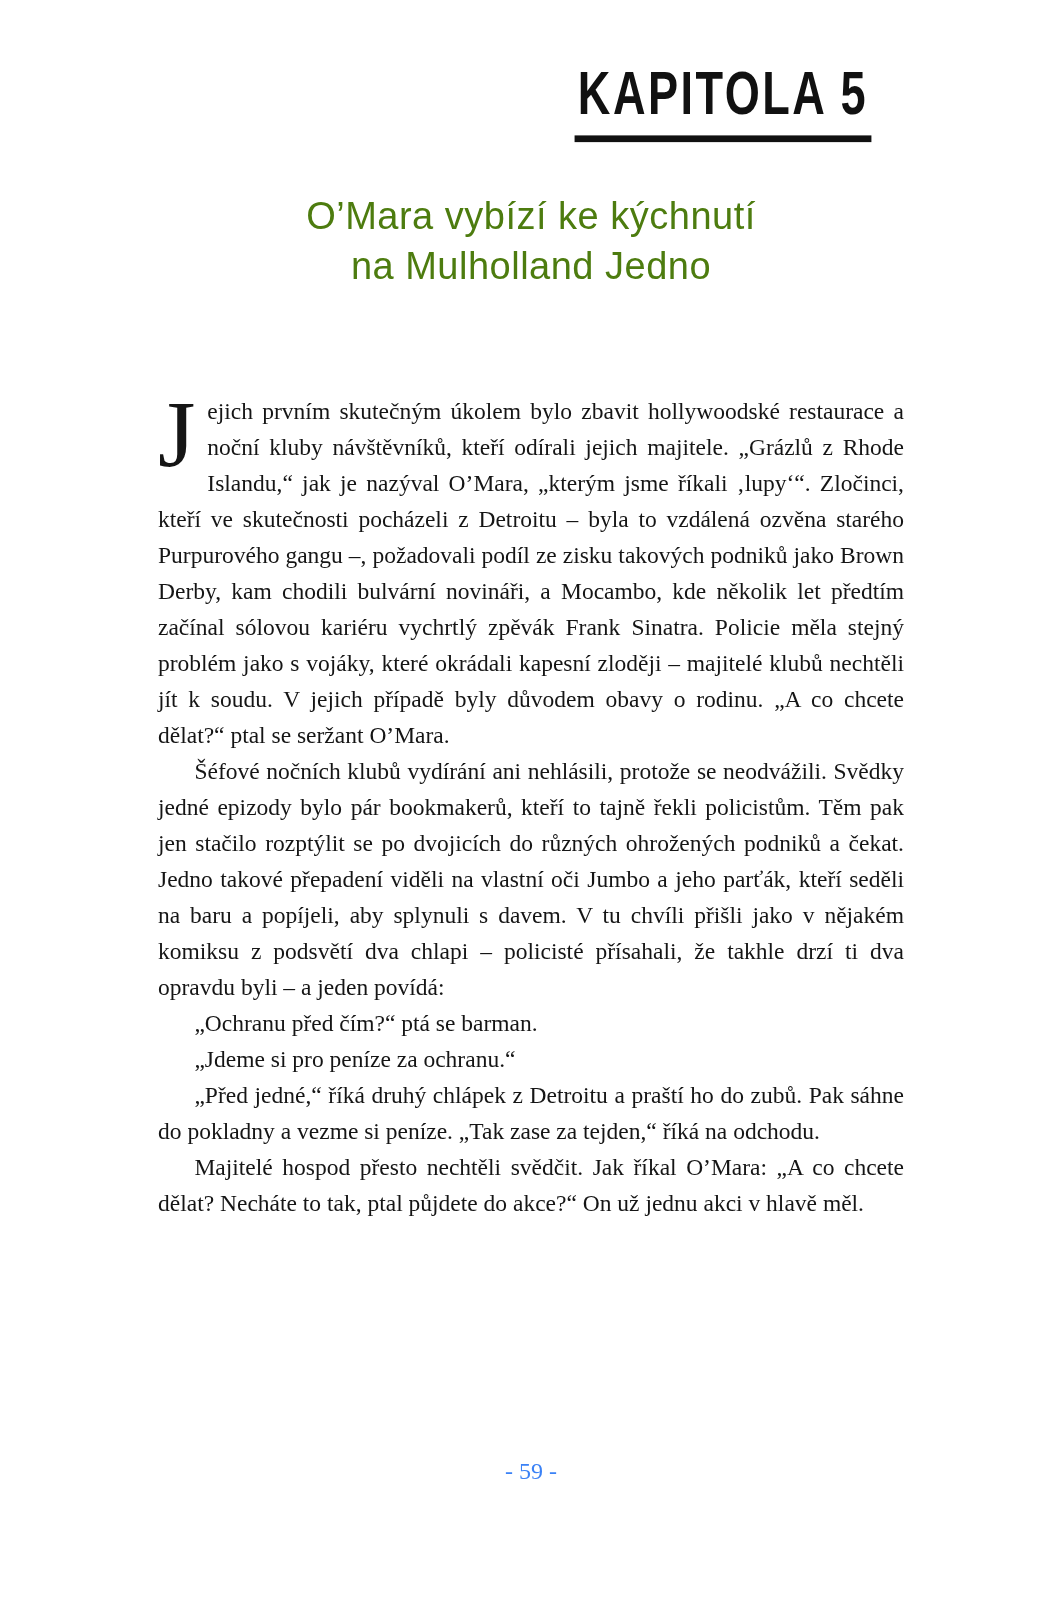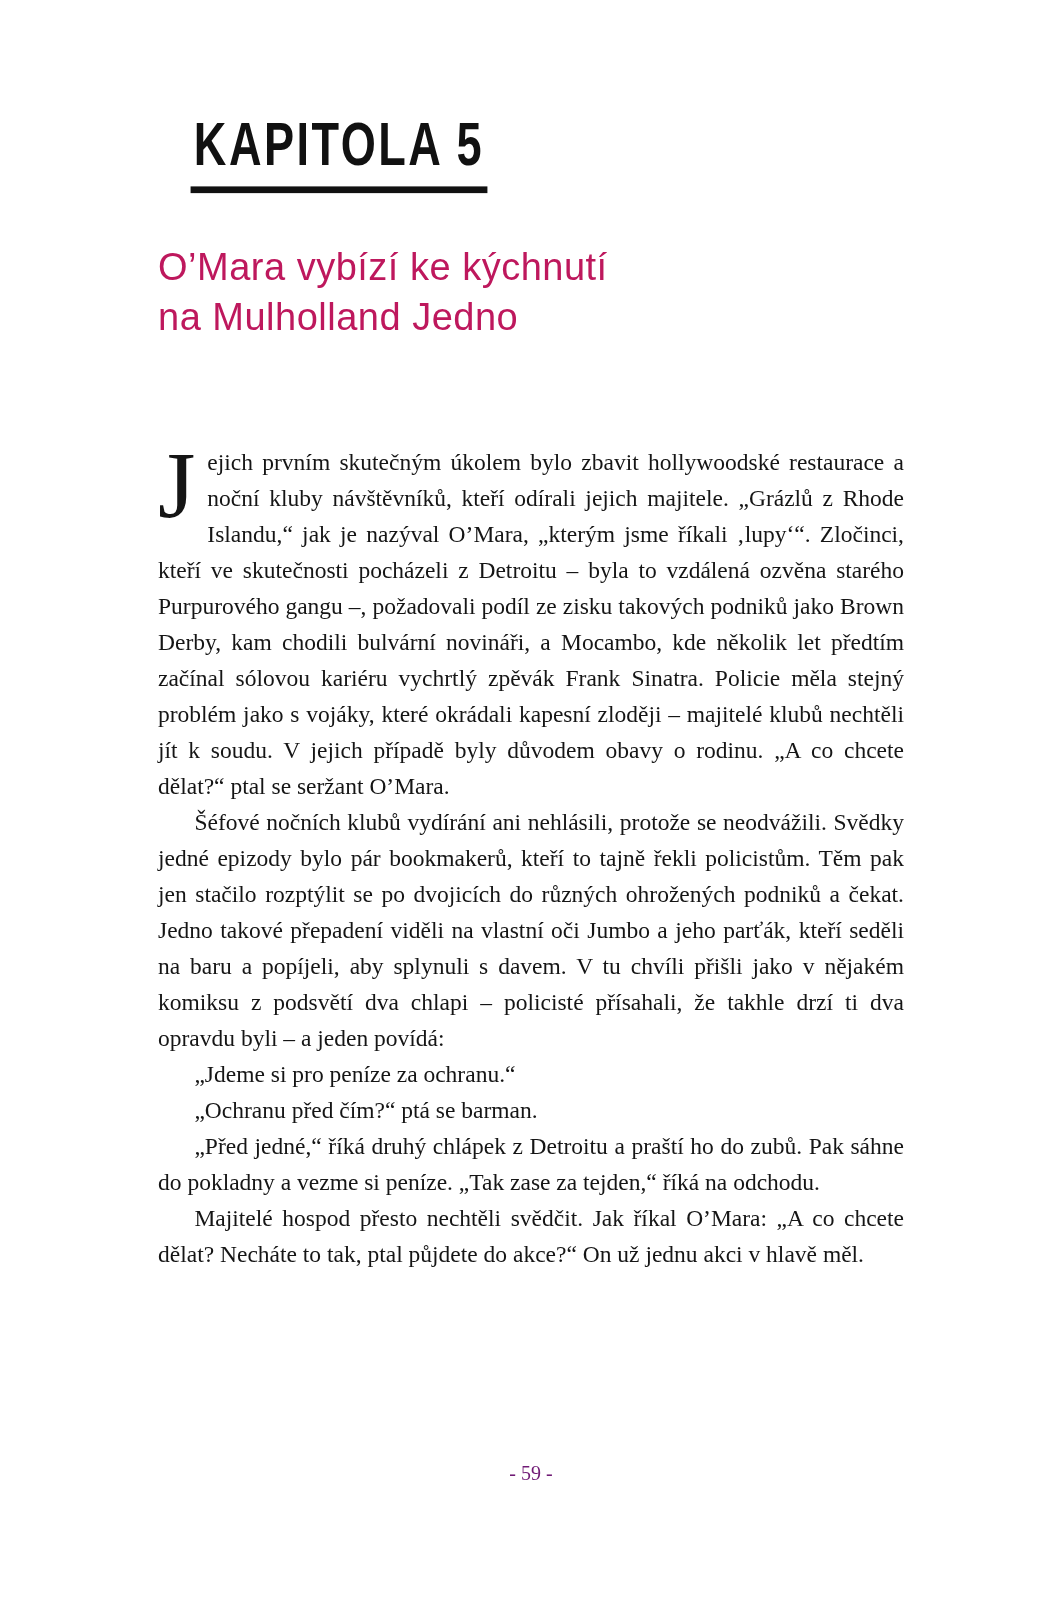--- a/index.html
+++ b/index.html
@@ -14,43 +14,44 @@
     margin: 0 auto;
     background: #ffffff;
     color: #1a1a1a;
     font-family: "Liberation Serif", serif;
     overflow: hidden;
   }
   .content {
     padding: 0 158px;
   }
   .chapter-heading {
-    text-align: left;
-    padding-top: 108px;
+    text-align: right;
+    padding-top: 57px;
   }
   .chapter-heading .heading-inner {
     display: inline-block;
     font-family: "Liberation Sans", sans-serif;
     font-weight: 700;
     font-size: 55px;
     letter-spacing: 3px;
     color: #111;
     border-bottom: 6px solid #111;
     padding: 0 4px 6px 4px;
     transform: scale(0.82, 1.12);
     transform-origin: center top;
     white-space: nowrap;
   }
   .chapter-title {
     margin-top: 58px;
+    text-align: center;
     font-family: "Liberation Sans", sans-serif;
     font-weight: 400;
     font-size: 38px;
     line-height: 50px;
-    color: #be185d;
+    color: #4d7c0f;
     letter-spacing: 0.5px;
   }
   .body-text {
     margin-top: 102px;
     font-size: 23.5px;
     line-height: 36px;
     text-align: justify;
     color: #151515;
   }
   .body-text p {
@@ -67,22 +68,22 @@
     padding: 4px 12px 0 0;
     font-family: "Liberation Serif", serif;
     color: #151515;
   }
   .page-number {
     position: absolute;
     bottom: 128px;
     left: 0;
     width: 100%;
     text-align: center;
-    font-size: 20px;
-    color: #701a75;
+    font-size: 24px;
+    color: #3b82f6;
     font-family: "Liberation Serif", serif;
   }
 </style>
 </head>
 <body>
 
 <div class="book-page">
   <div class="content">
 
     <div class="chapter-heading">
@@ -92,22 +93,22 @@
     <div class="chapter-title">
       <div>O’Mara vybízí ke kýchnutí</div>
       <div>na Mulholland Jedno</div>
     </div>
 
     <div class="body-text">
       <p class="first">
         <span class="drop-cap">J</span><span>ejich prvním skutečným úkolem bylo zbavit hollywoodské restaurace a noční kluby návštěvníků, kteří odírali jejich majitele. „Grázlů z Rhode Islandu,“ jak je nazýval O’Mara, „kterým jsme říkali ‚lupy‘“. Zločinci, kteří ve skutečnosti pocházeli z Detroitu – byla to vzdálená ozvěna starého Purpurového gangu –, požadovali podíl ze zisku takových podniků jako Brown Derby, kam chodili bulvární novináři, a Mocambo, kde několik let předtím začínal sólovou kariéru vychrtlý zpěvák Frank Sinatra. Policie měla stejný problém jako s vojáky, které okrádali kapesní zloději – majitelé klubů nechtěli jít k soudu. V jejich případě byly důvodem obavy o rodinu. „A co chcete dělat?“ ptal se seržant O’Mara.</span>
       </p>
       <p>Šéfové nočních klubů vydírání ani nehlásili, protože se neodvážili. Svědky jedné epizody bylo pár bookmakerů, kteří to tajně řekli policistům. Těm pak jen stačilo rozptýlit se po dvojicích do různých ohrožených podniků a čekat. Jedno takové přepadení viděli na vlastní oči Jumbo a jeho parťák, kteří seděli na baru a popíjeli, aby splynuli s davem. V tu chvíli přišli jako v nějakém komiksu z podsvětí dva chlapi – policisté přísahali, že takhle drzí ti dva opravdu byli – a jeden povídá:</p>
+      <p>„Ochranu před čím?“ ptá se barman.</p>
       <p>„Jdeme si pro peníze za ochranu.“</p>
-      <p>„Ochranu před čím?“ ptá se barman.</p>
       <p>„Před jedné,“ říká druhý chlápek z Detroitu a praští ho do zubů. Pak sáhne do pokladny a vezme si peníze. „Tak zase za tejden,“ říká na odchodu.</p>
       <p>Majitelé hospod přesto nechtěli svědčit. Jak říkal O’Mara: „A co chcete dělat? Necháte to tak, ptal půjdete do akce?“ On už jednu akci v hlavě měl.</p>
     </div>
 
   </div>
 
   <div class="page-number">- 59 -</div>
 </div>
 
 </body></html>

